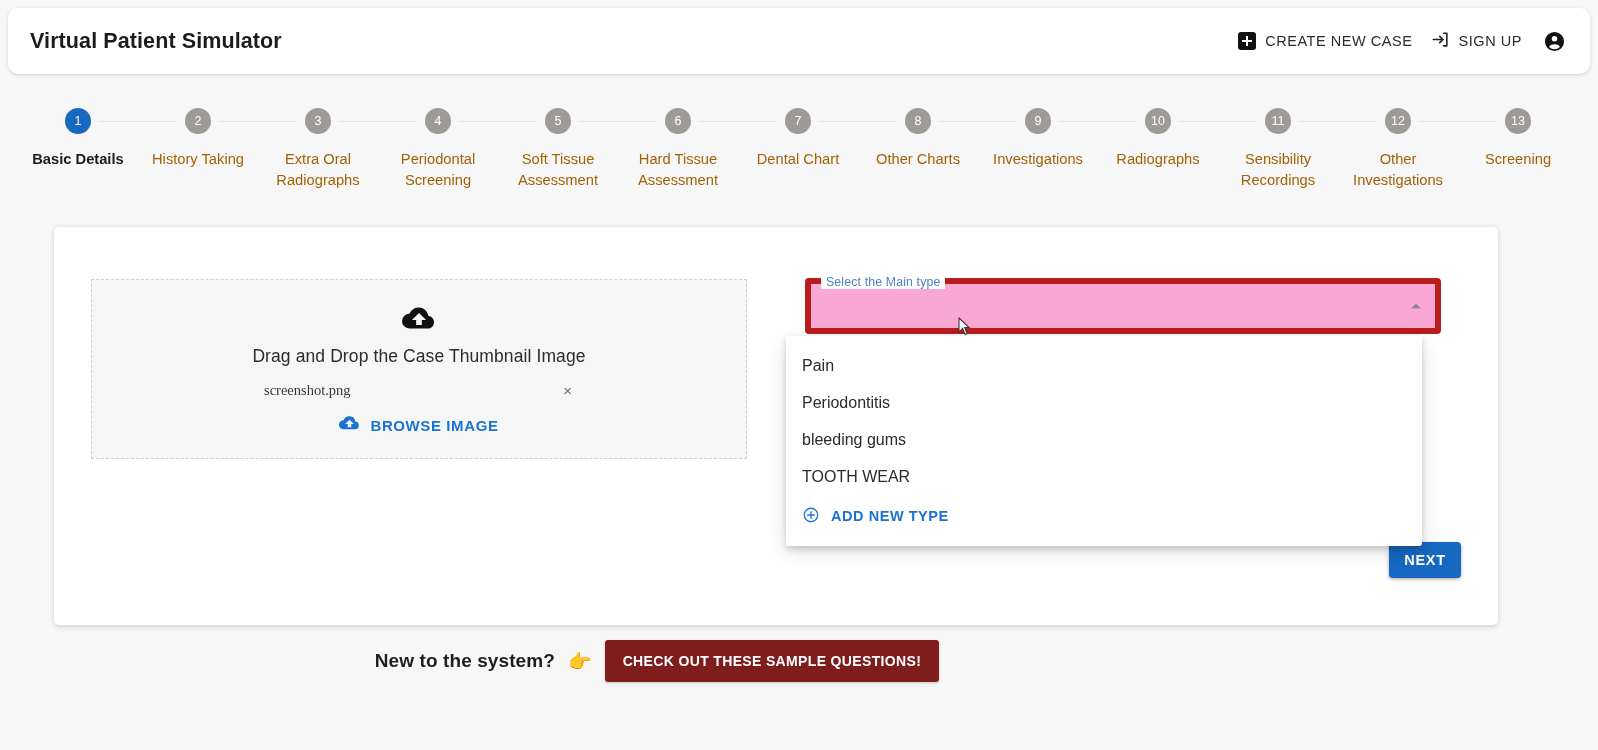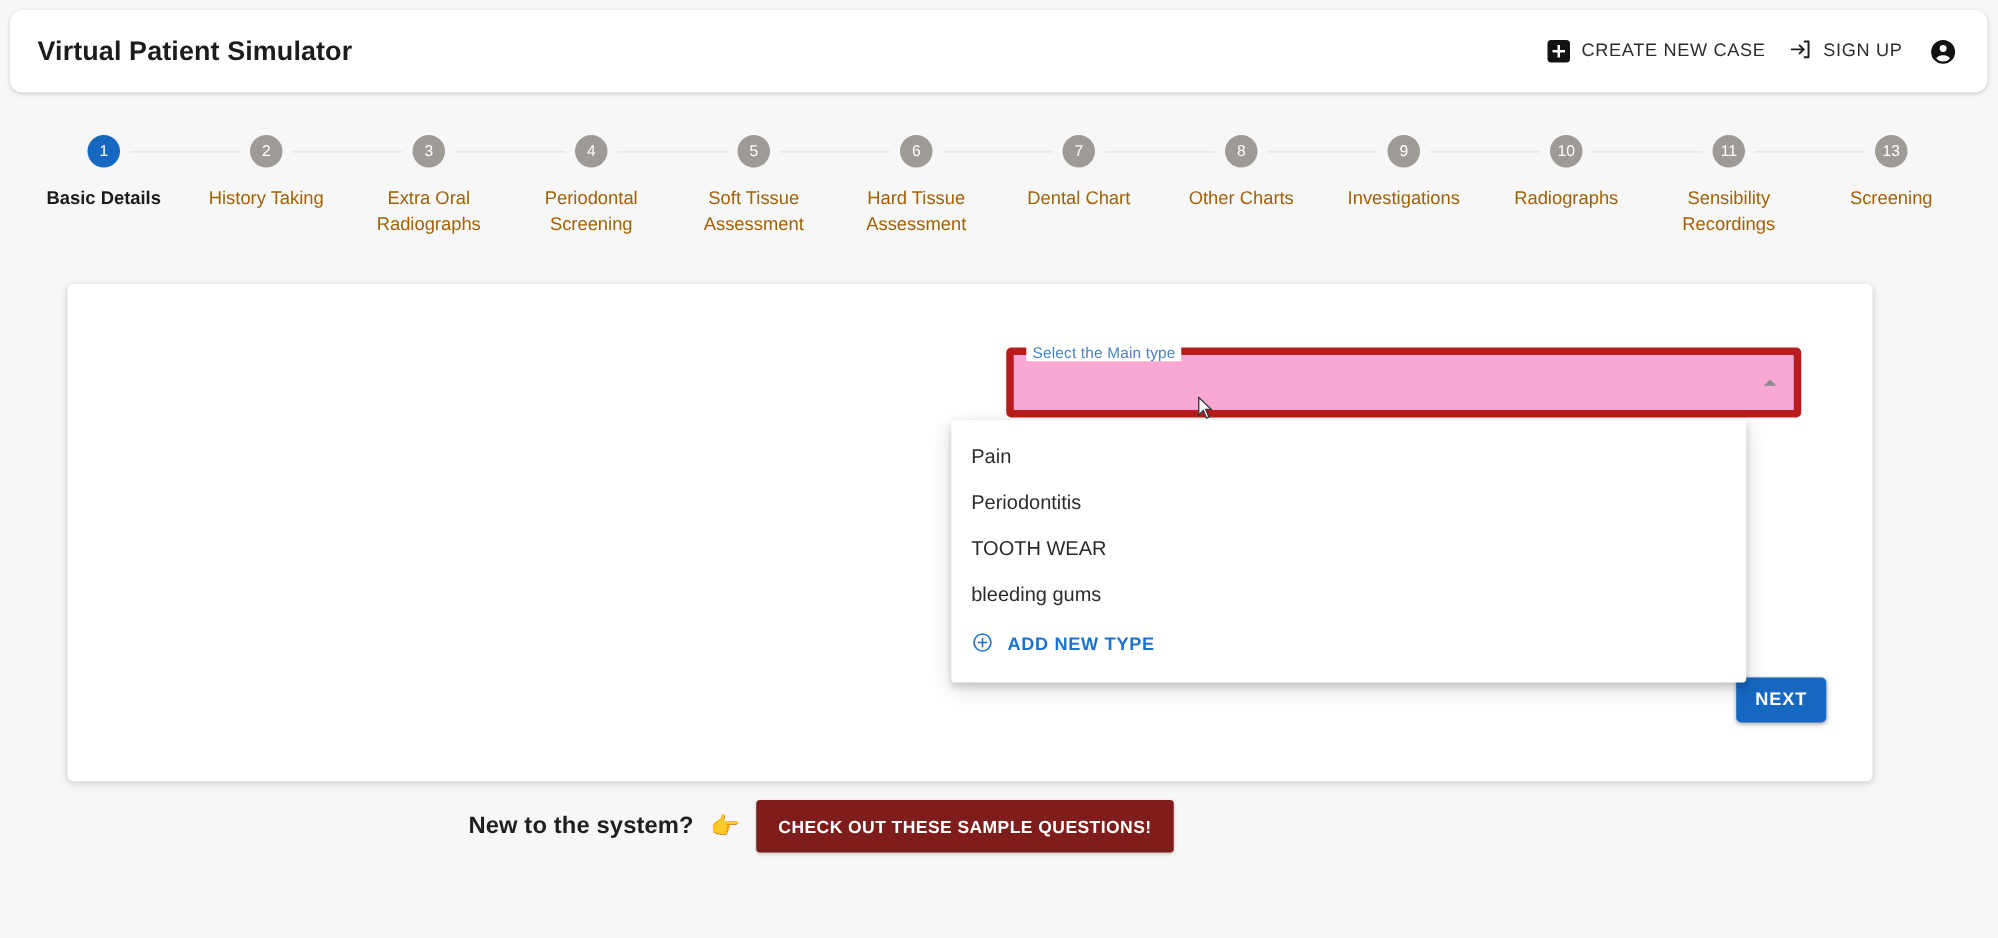--- a/index.html
+++ b/index.html
@@ -302,50 +302,75 @@
     <div class="connector"></div>
     <div class="circle">10</div>
     <div class="step-label">Radiographs</div>
   </div>
   <div class="step">
     <div class="connector"></div>
     <div class="circle">11</div>
     <div class="step-label">Sensibility Recordings</div>
   </div>
   <div class="step">
+    <div class="connector"></div>
+    <div class="circle">12</div>
+    <div class="step-label">Other Investigations</div>
+  </div>
+  <div class="step">
 
     <div class="circle">13</div>
     <div class="step-label">Screening</div>
   </div>
 </div>
 
 <div class="card">
 
+  <div class="dropzone">
+    <span class="cloud-dark">
+      <svg width="34" height="26" viewBox="0 0 24 18" fill="#111111">
+        <path d="M18.6 6.1A6.97 6.97 0 005.2 4.6 5.2 5.2 0 000 9.8 5.2 5.2 0 005.2 15h13.1A4.35 4.35 0 0022.6 10.6a4.33 4.33 0 00-4-4.5zM14 9v3.6h-4V9H7l5-5 5 5h-3z"></path>
+      </svg>
+    </span>
+    <div class="dz-title">Drag and Drop the Case Thumbnail Image</div>
+    <div class="file-row">
+      <span class="file-name">screenshot.png</span>
+      <span class="file-remove">×</span>
+    </div>
+    <button class="browse">
+      <span>
+        <svg width="21" height="16" viewBox="0 0 24 18" fill="#1a73d1">
+          <path d="M18.6 6.1A6.97 6.97 0 005.2 4.6 5.2 5.2 0 000 9.8 5.2 5.2 0 005.2 15h13.1A4.35 4.35 0 0022.6 10.6a4.33 4.33 0 00-4-4.5zM14 9v3.6h-4V9H7l5-5 5 5h-3z"></path>
+        </svg>
+      </span>
+      <span>BROWSE IMAGE</span>
+    </button>
+  </div>
 
   <div class="select-wrap">
     <div class="select-field">
       <span class="select-legend">Select the Main type</span>
       <span class="select-value"></span>
       <span class="caret-up"></span>
       <span class="cursor-arrow">
         <svg width="13" height="19" viewBox="0 0 13 19">
           <path d="M1 1l10 9.5H6.6l2.6 6-2 .9-2.6-6L1 15.2z" fill="#ffffff" stroke="#3a3a3a" stroke-width="1.1"></path>
         </svg>
       </span>
     </div>
   </div>
 
   <button class="next-btn">NEXT</button>
 </div>
 
-<div class="menu" style="left:761px; top:336px;">
+<div class="menu" style="left:786px; top:336px;">
   <div class="menu-item">Pain</div>
   <div class="menu-item">Periodontitis</div>
+  <div class="menu-item">bleeding gums</div>
   <div class="menu-item">TOOTH WEAR</div>
-  <div class="menu-item">bleeding gums</div>
   <div class="menu-action">
     <span>
       <svg width="18" height="18" viewBox="0 0 24 24" fill="none" stroke="#1a73d1" stroke-width="1.7">
         <circle cx="12" cy="12" r="9"></circle>
         <path d="M12 7.5v9M7.5 12h9" stroke-linecap="round"></path>
       </svg>
     </span>
     <span>ADD NEW TYPE</span>
   </div>
 </div>

